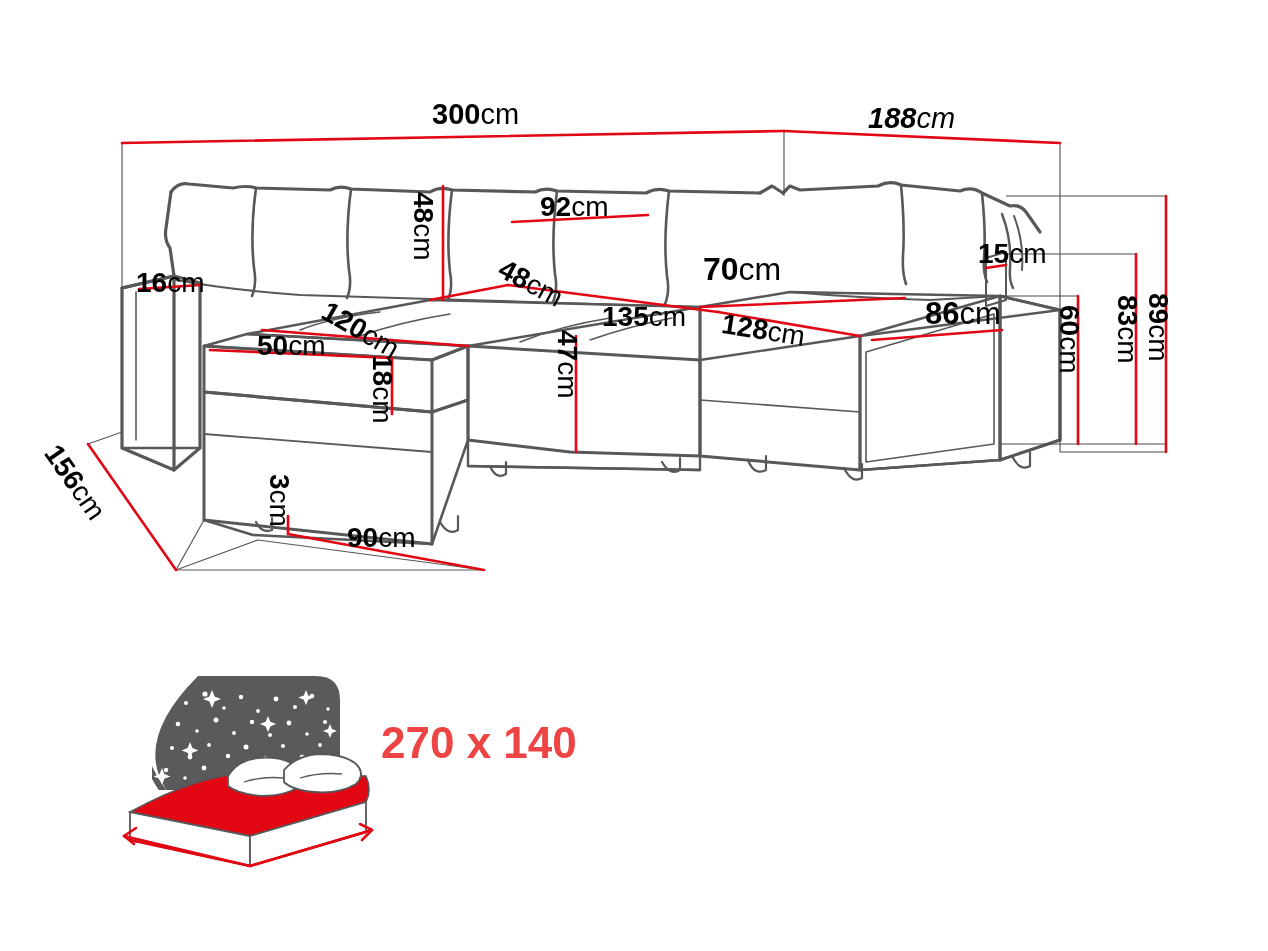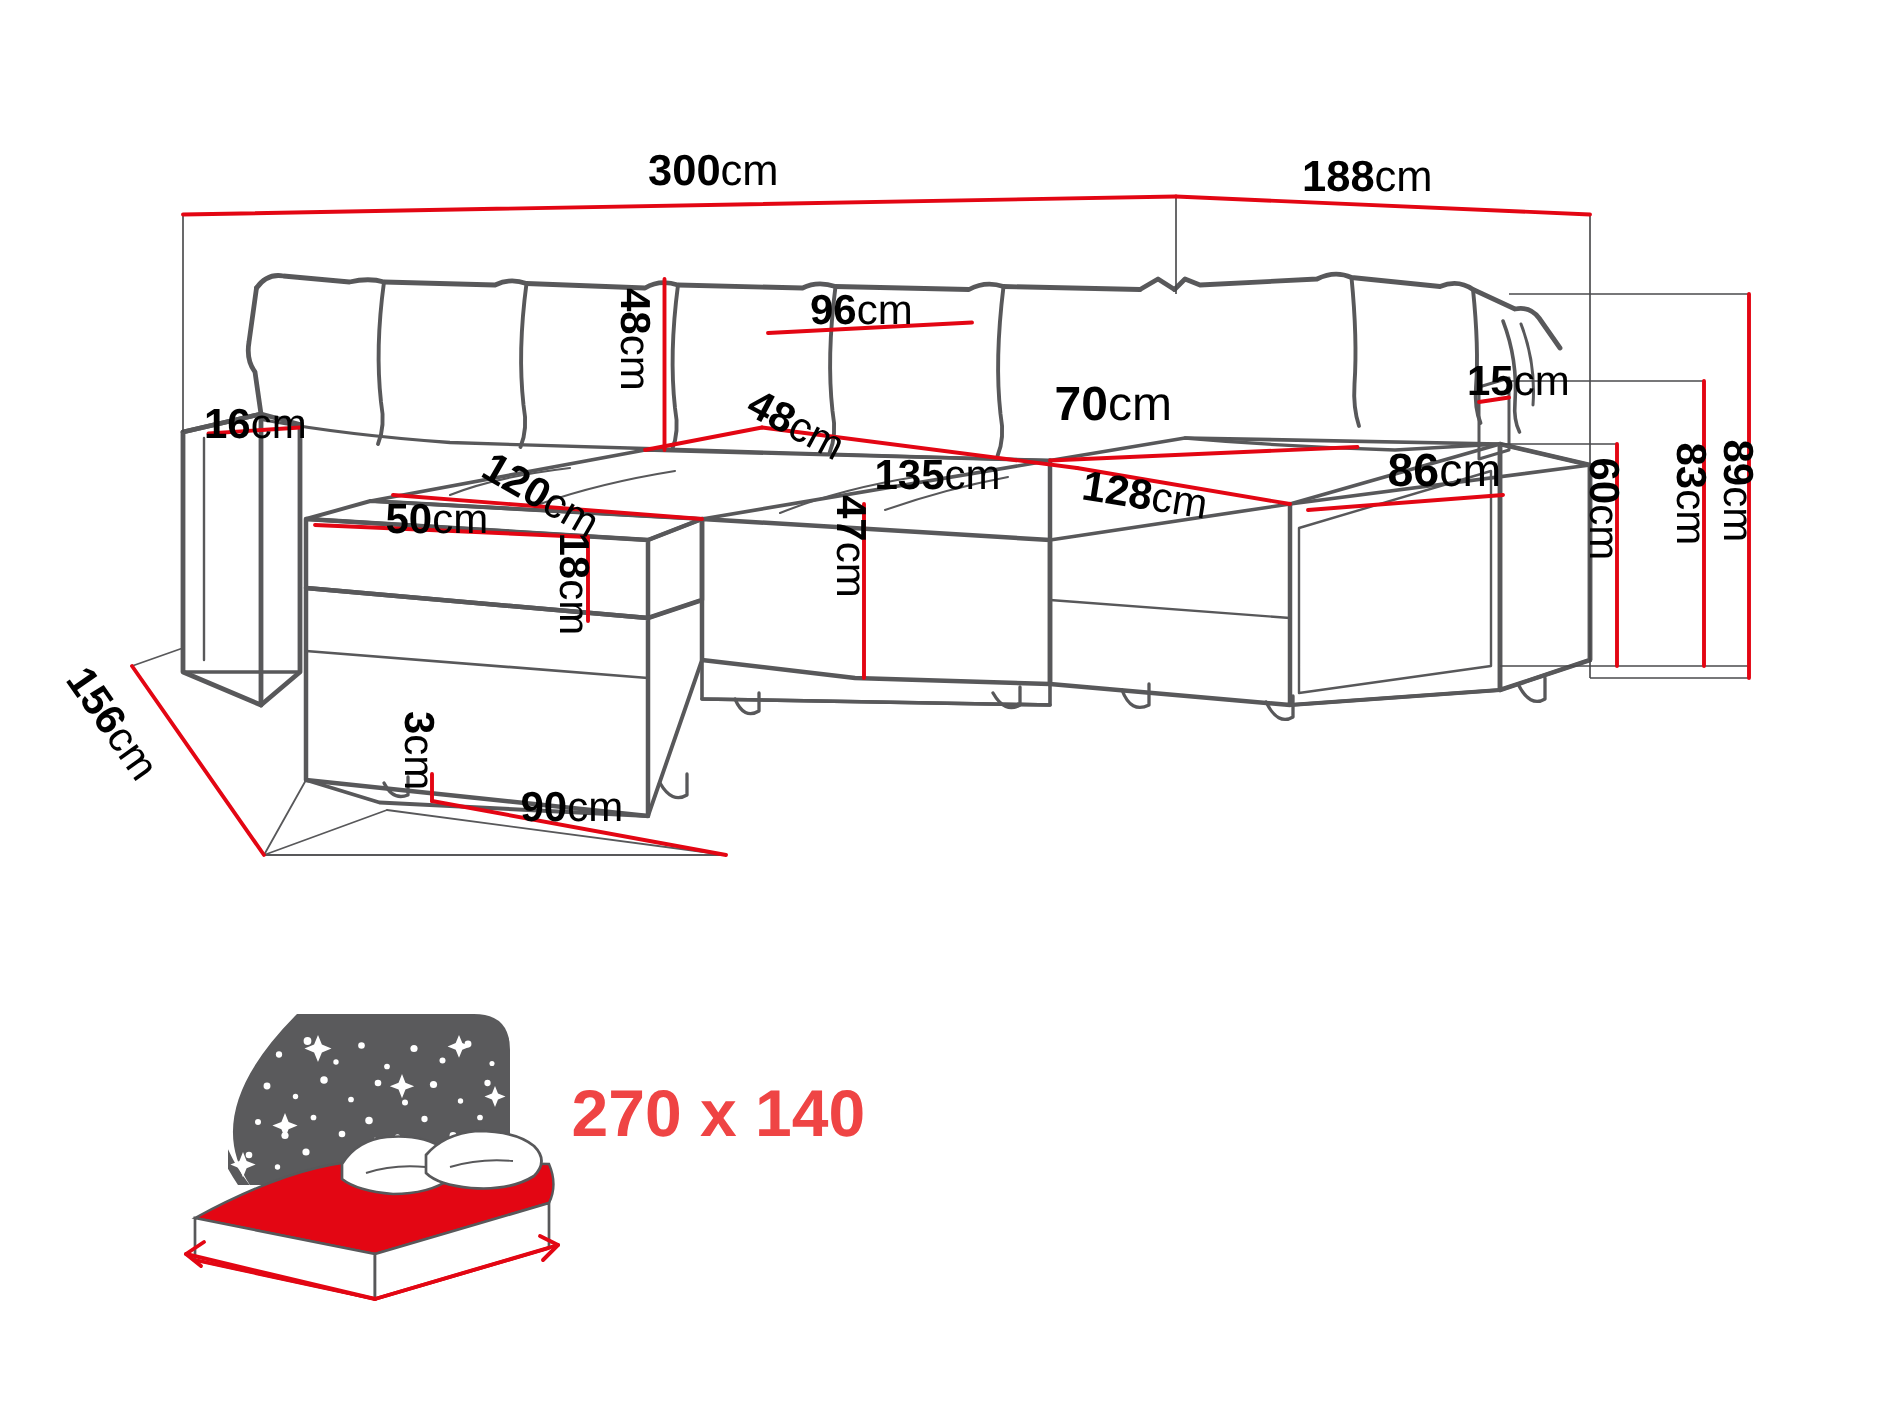--- a/index.html
+++ b/index.html
@@ -216,30 +216,30 @@
       <path d="M1078 296 L1078 444"></path>
       <path d="M1136 254 L1136 444"></path>
       <path d="M1166 196 L1166 452"></path>
     </g>
   </svg>
 
   <div class="dimlabel" style="left:432px;top:100px;font-size:29px;">
     <span class="num">300</span><span class="unit">cm</span>
   </div>
 
-  <div class="dimlabel" style="left:868px;top:104px;font-size:29px;">
+  <div class="dimlabel" style="left:868px;top:104px;font-size:29px;font-style:italic;">
     <span class="num">188</span><span class="unit">cm</span>
   </div>
 
   <div class="dimlabel" style="left:437px;top:192px;font-size:28px;transform:rotate(90deg);transform-origin:left top;">
     <span class="num">48</span><span class="unit">cm</span>
   </div>
 
   <div class="dimlabel" style="left:540px;top:193px;font-size:28px;">
-    <span class="num">96</span><span class="unit">cm</span>
+    <span class="num">92</span><span class="unit">cm</span>
   </div>
 
   <div class="dimlabel" style="left:507px;top:255px;font-size:28px;transform:rotate(28deg);transform-origin:left top;">
     <span class="num">48</span><span class="unit">cm</span>
   </div>
 
   <div class="dimlabel" style="left:703px;top:253px;font-size:32px;">
     <span class="num">70</span><span class="unit">cm</span>
   </div>
 
@@ -260,21 +260,21 @@
   </div>
 
   <div class="dimlabel" style="left:396px;top:355px;font-size:28px;transform:rotate(90deg);transform-origin:left top;">
     <span class="num">18</span><span class="unit">cm</span>
   </div>
 
   <div class="dimlabel" style="left:581px;top:330px;font-size:28px;transform:rotate(90deg);transform-origin:left top;">
     <span class="num">47</span><span class="unit">cm</span>
   </div>
 
-  <div class="dimlabel" style="left:583px;top:303px;font-size:28px;">
+  <div class="dimlabel" style="left:602px;top:303px;font-size:28px;">
     <span class="num">135</span><span class="unit">cm</span>
   </div>
 
   <div class="dimlabel" style="left:724px;top:310px;font-size:28px;transform:rotate(9deg);transform-origin:left top;">
     <span class="num">128</span><span class="unit">cm</span>
   </div>
 
   <div class="dimlabel" style="left:925px;top:298px;font-size:31px;">
     <span class="num">86</span><span class="unit">cm</span>
   </div>

